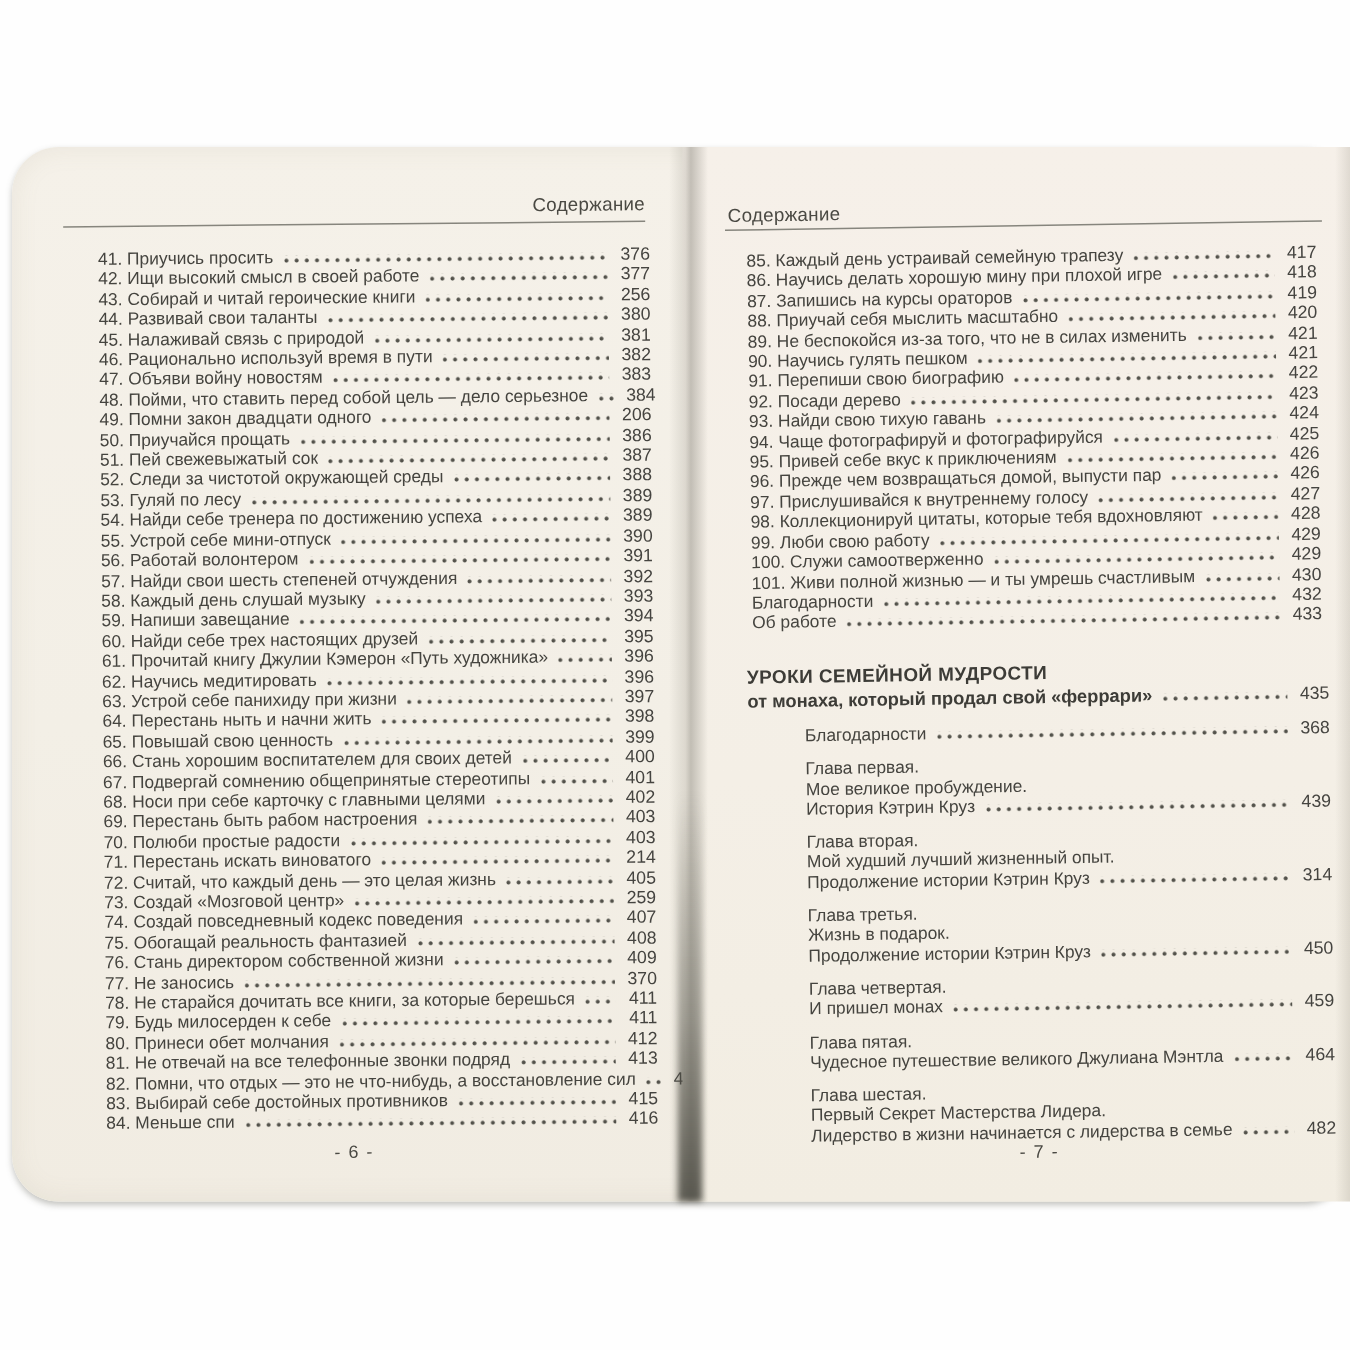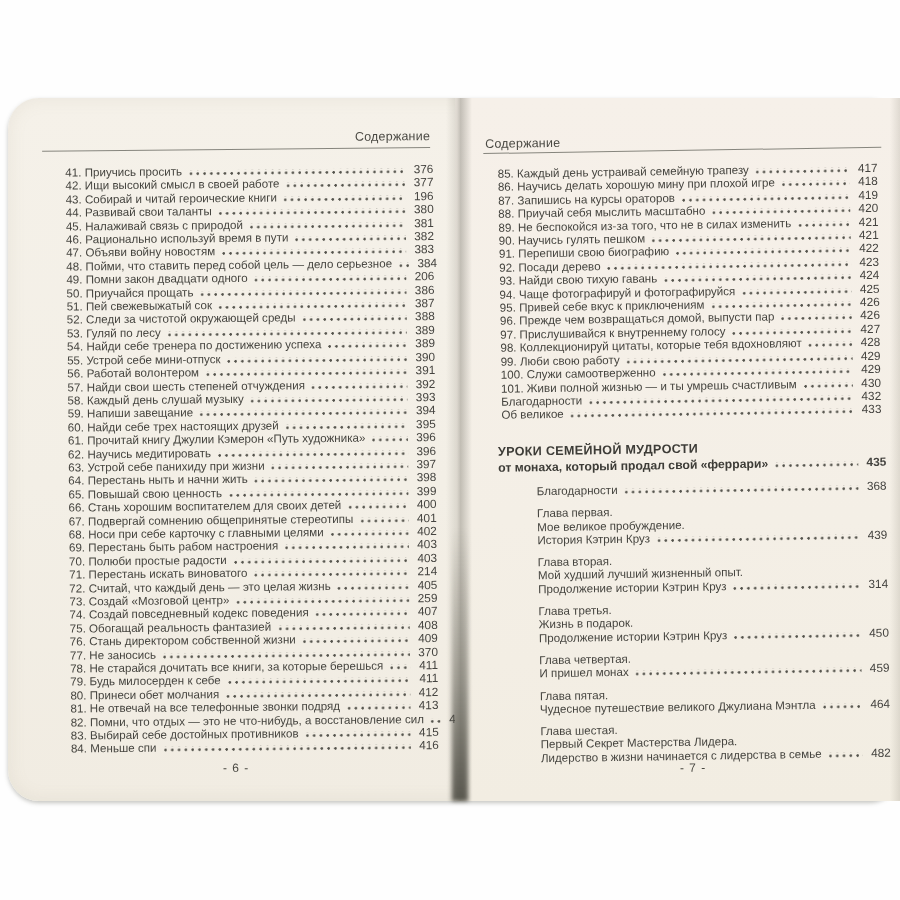--- a/index.html
+++ b/index.html
@@ -64,21 +64,21 @@
 
   
   .section{position:absolute;left:43px;top:344px;width:388px;font-size:11.6px;}
   .section-title1{font-weight:700;font-size:12.6px;color:#3d3c37;letter-spacing:.3px;}
   .section-title2-row{display:flex;align-items:baseline;font-weight:700;font-size:12.2px;color:#3d3c37;margin-top:2px;}
   .entries{margin-top:10px;}
   .entry{margin-bottom:9px;line-height:13.3px;}
   .entry .toc-row{height:13.3px;}
   .entry-line{white-space:nowrap;}
   .entry, .entries{padding-left:19px;}
-  .section-title2-row .toc-num{font-weight:700;}
+  .section-title2-row .toc-num{font-weight:400;}
 
   
   .page-footer{position:absolute;top:663px;font-size:12px;color:#4a4943;letter-spacing:1px;}
   .page-left  .page-footer{left:60px;width:330px;text-align:center;}
   .page-right .page-footer{left:50px;width:366px;text-align:center;}
 </style>
 </head>
 <body>
 
 <div class="scan">
@@ -94,21 +94,21 @@
             <span class="toc-num">376</span>
           </div>
           <div class="toc-row">
             <span class="toc-label">42. Ищи высокий смысл в своей работе</span>
             <span class="dots"></span>
             <span class="toc-num">377</span>
           </div>
           <div class="toc-row">
             <span class="toc-label">43. Собирай и читай героические книги</span>
             <span class="dots"></span>
-            <span class="toc-num">196</span>
+            <span class="toc-num">256</span>
           </div>
           <div class="toc-row">
             <span class="toc-label">44. Развивай свои таланты</span>
             <span class="dots"></span>
             <span class="toc-num">380</span>
           </div>
           <div class="toc-row">
             <span class="toc-label">45. Налаживай связь с природой</span>
             <span class="dots"></span>
             <span class="toc-num">381</span>
@@ -402,21 +402,21 @@
             <span class="toc-label">101. Живи полной жизнью — и ты умрешь счастливым</span>
             <span class="dots"></span>
             <span class="toc-num">430</span>
           </div>
           <div class="toc-row">
             <span class="toc-label">Благодарности</span>
             <span class="dots"></span>
             <span class="toc-num">432</span>
           </div>
           <div class="toc-row">
-            <span class="toc-label">Об великое</span>
+            <span class="toc-label">Об работе</span>
             <span class="dots"></span>
             <span class="toc-num">433</span>
           </div>
         </div>
 
       <div class="section">
         <div class="section-title1">УРОКИ СЕМЕЙНОЙ МУДРОСТИ</div>
         <div class="section-title2-row">
           <span class="toc-label">от монаха, который продал свой «феррари»</span>
           <span class="dots"></span>

